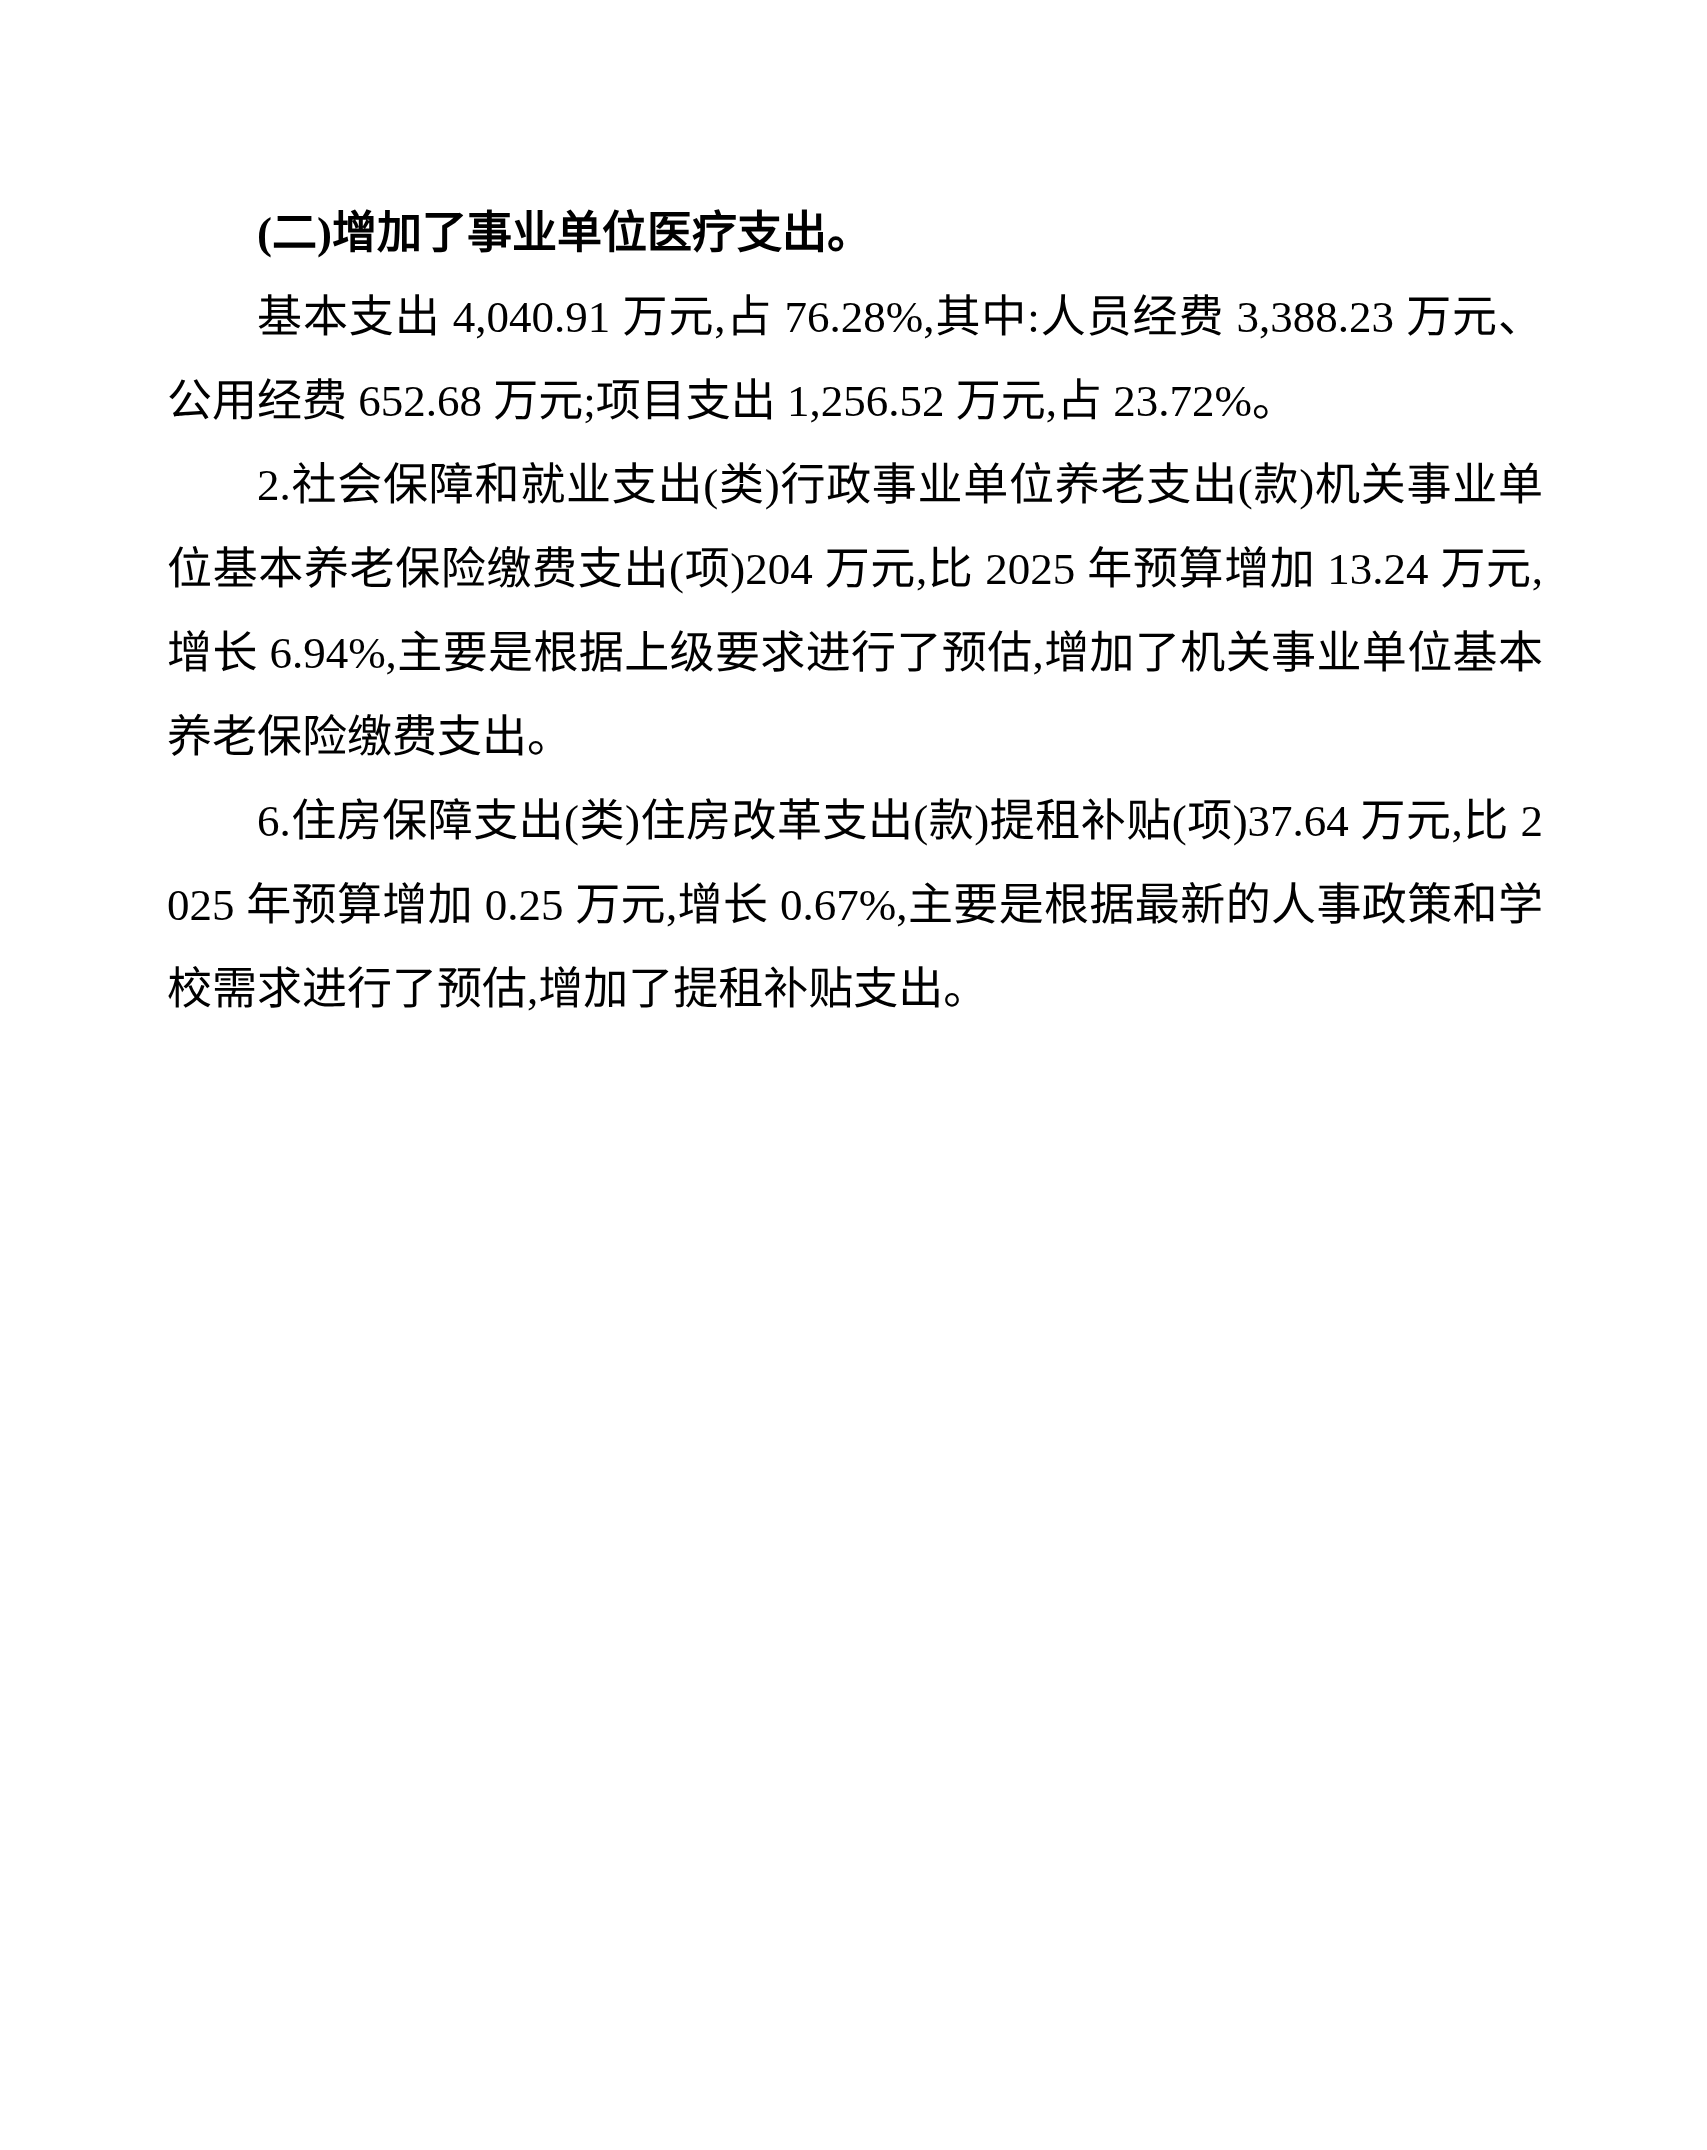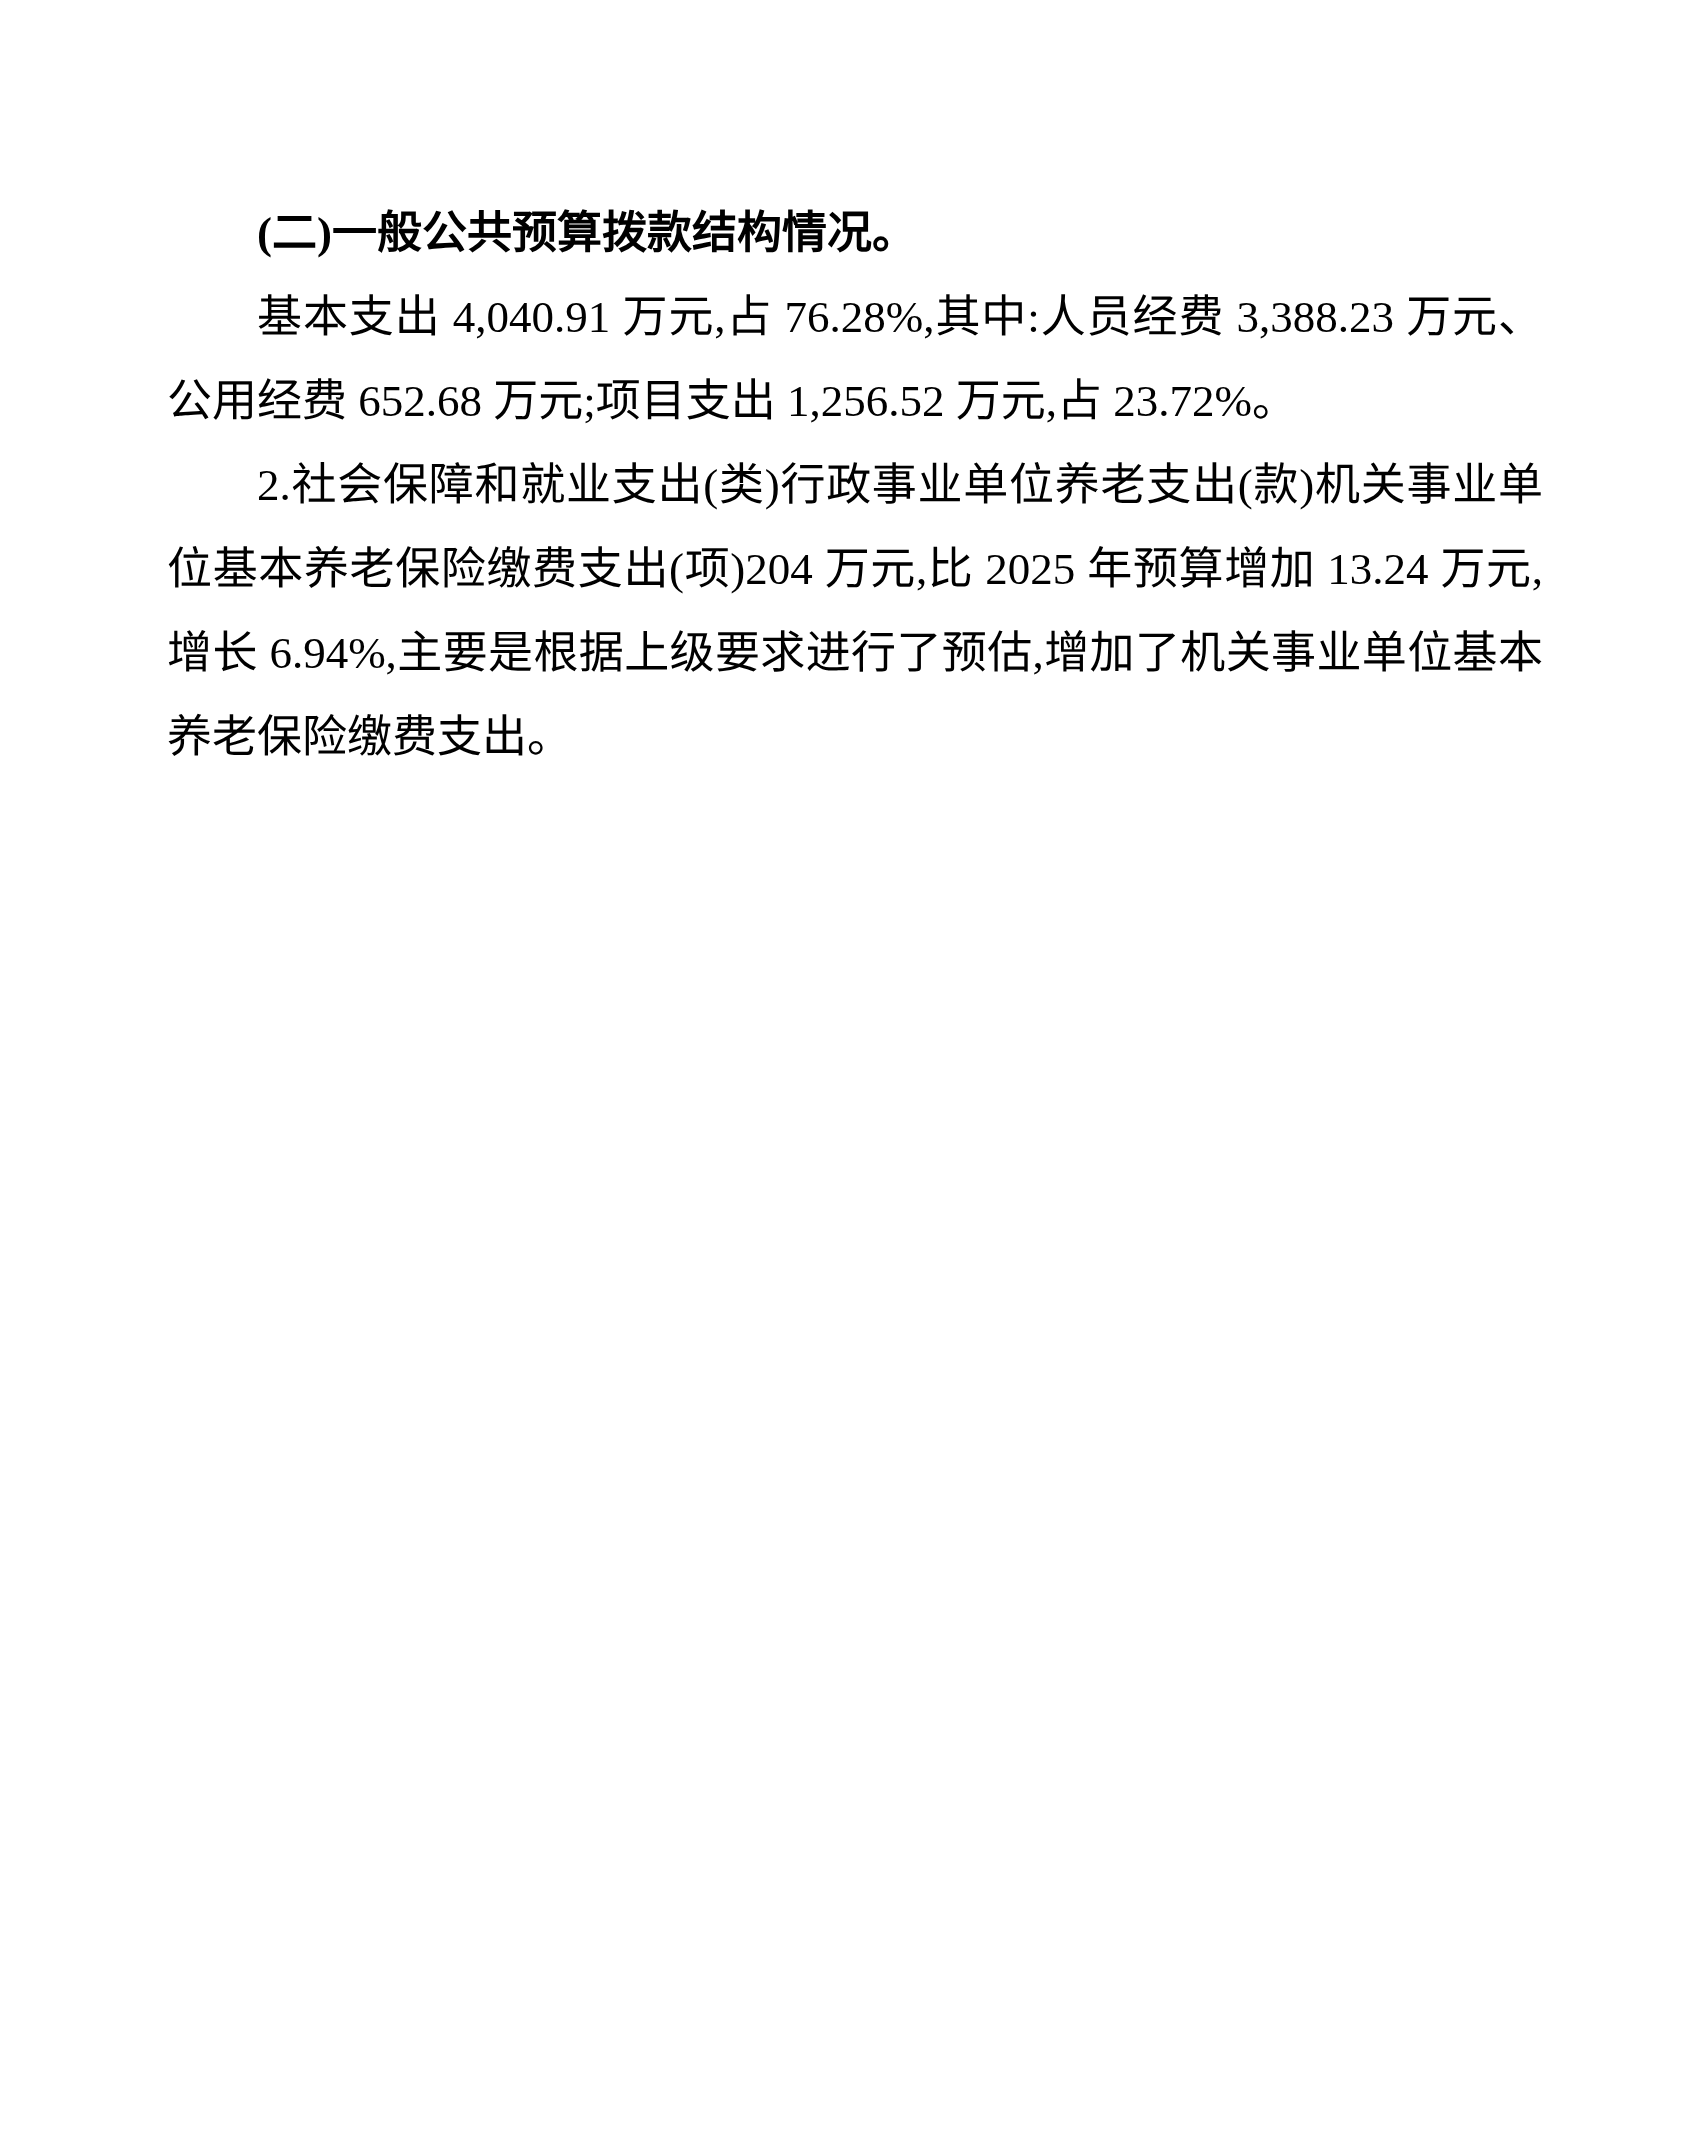--- a/index.html
+++ b/index.html
@@ -35,18 +35,19 @@
   .content p.heading {
     font-weight: bold;
     text-align: left;
   }
 </style>
 </head>
 <body>
 
 <div class="page">
   <div class="content">
-      <p class="heading">(二)一般公共预算拨款结构情况。</p>
+      <p class="heading">(二)增加了事业单位医疗支出。</p>
       <p class="paragraph">基本支出 4,040.91 万元,占 76.28%,其中:人员经费 3,388.23 万元、公用经费 652.68 万元;项目支出 1,256.52 万元,占 23.72%。</p>
       <p class="paragraph">2.社会保障和就业支出(类)行政事业单位养老支出(款)机关事业单位基本养老保险缴费支出(项)204 万元,比 2025 年预算增加 13.24 万元,增长 6.94%,主要是根据上级要求进行了预估,增加了机关事业单位基本养老保险缴费支出。</p>
+      <p class="paragraph">6.住房保障支出(类)住房改革支出(款)提租补贴(项)37.64 万元,比 2025 年预算增加 0.25 万元,增长 0.67%,主要是根据最新的人事政策和学校需求进行了预估,增加了提租补贴支出。</p>
     </div>
 </div>
 
 
 </body></html>

